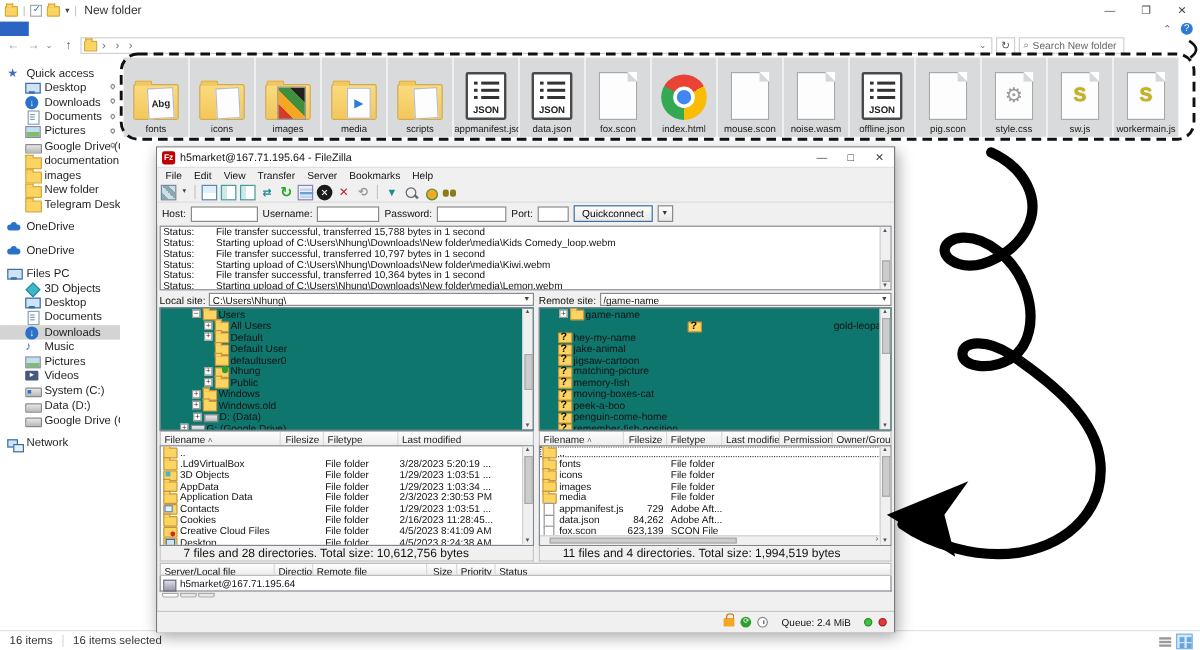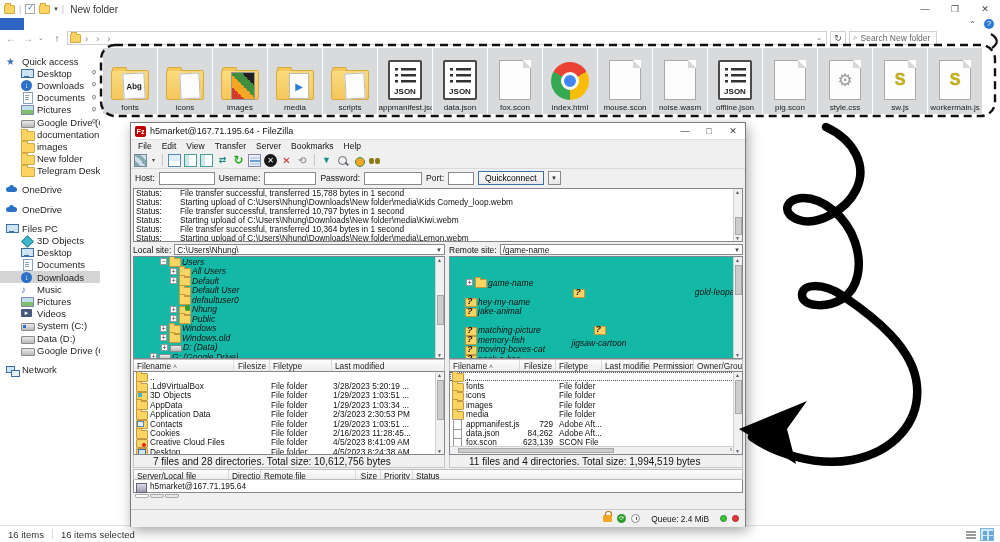--- a/index.html
+++ b/index.html
@@ -150,21 +150,21 @@
 
   .fz-mid { display:flex; padding:0 2px; }
   .fz-pane-l { width:312px; flex:0 0 312px; }
   .fz-split { width:4px; }
   .fz-pane-r { flex:1; min-width:0; }
   .siterow { height:13px; display:flex; align-items:center; gap:3px; }
   .siterow .slab { font-size:8.5px; white-space:nowrap; }
   .sitecombo { flex:1; height:11px; border:1px solid #8a8a8a; background:#fff; font-size:8.3px; padding:0 2px; display:flex; align-items:center; }
   .sitecombo .cv { flex:1; white-space:nowrap; overflow:hidden; }
   .sitecombo .dd { font-size:6px; color:#444; }
-  .treebox { height:103px; background:#14b8a6; border:1px solid #828790; position:relative; overflow:hidden;font-style:italic; }
+  .treebox { height:103px; background:#0f766e; border:1px solid #828790; position:relative; overflow:hidden; }
   .trow { height:9.5px; display:flex; align-items:center; gap:2px; white-space:nowrap; font-size:8.5px; }
   .exp { width:7px; height:7px; flex:0 0 7px; border:1px solid #9a9a9a; background:#fff; font-size:7px; line-height:5px; text-align:center; color:#333; }
   .exp.exp-none { visibility:hidden; }
   .tico { width:11px; height:9px; flex:0 0 11px; position:relative; }
   .tico.ic-folder::before, .tico.ic-qfolder::before, .tico.ic-user-folder::before,
   .tico.ic-folder-3d::before, .tico.ic-folder-contacts::before, .tico.ic-folder-cc::before, .tico.ic-folder-desktop::before
     { content:""; position:absolute; left:0; top:1px; width:10px; height:7px; background:#fcd462; border:1px solid #c9973b; border-radius:1px; }
   .tico.ic-folder::after { content:""; position:absolute; left:0; top:-1px; width:4px; height:2px; background:#fcd462; border:1px solid #c9973b; border-bottom:none; }
   .tico.ic-qfolder::after { content:"?"; position:absolute; left:2px; top:-1px; font-size:9px; font-weight:bold; color:#111; }
   .tico.ic-user-folder::after { content:""; position:absolute; right:0px; top:0px; width:5px; height:6px; background:#2f9e2f; border-radius:2px; }
@@ -732,41 +732,41 @@
 
     <div class="fz-pane-r">
       <div class="siterow">
         <span class="slab">Remote site:</span>
         <span class="sitecombo">
           <span class="cv">/game-name</span>
           <span class="dd">▼</span>
         </span>
       </div>
       <div class="treebox">
-        <div class="trow" style="padding-left: 16px; margin-top: 21px;">
+        <div class="trow" style="padding-left: 16px;">
             <span class="exp exp-plus">+</span>
             <span class="tico ic-folder"></span>
             <span>game-name</span>
           </div>
           <div class="trow" style="padding-left: 6px; justify-content: space-between;">
             <span class="exp exp-none"></span>
             <span class="tico ic-qfolder"></span>
             <span>gold-leopard</span>
           </div>
           <div class="trow" style="padding-left: 6px;">
             <span class="exp exp-none"></span>
             <span class="tico ic-qfolder"></span>
             <span>hey-my-name</span>
           </div>
           <div class="trow" style="padding-left: 6px;">
             <span class="exp exp-none"></span>
             <span class="tico ic-qfolder"></span>
             <span>jake-animal</span>
           </div>
-          <div class="trow" style="padding-left: 6px; flex-direction: column;">
+          <div class="trow" style="padding-left: 6px;">
             <span class="exp exp-none"></span>
             <span class="tico ic-qfolder"></span>
             <span>jigsaw-cartoon</span>
           </div>
           <div class="trow" style="padding-left: 6px;">
             <span class="exp exp-none"></span>
             <span class="tico ic-qfolder"></span>
             <span>matching-picture</span>
           </div>
           <div class="trow" style="padding-left: 6px;">

